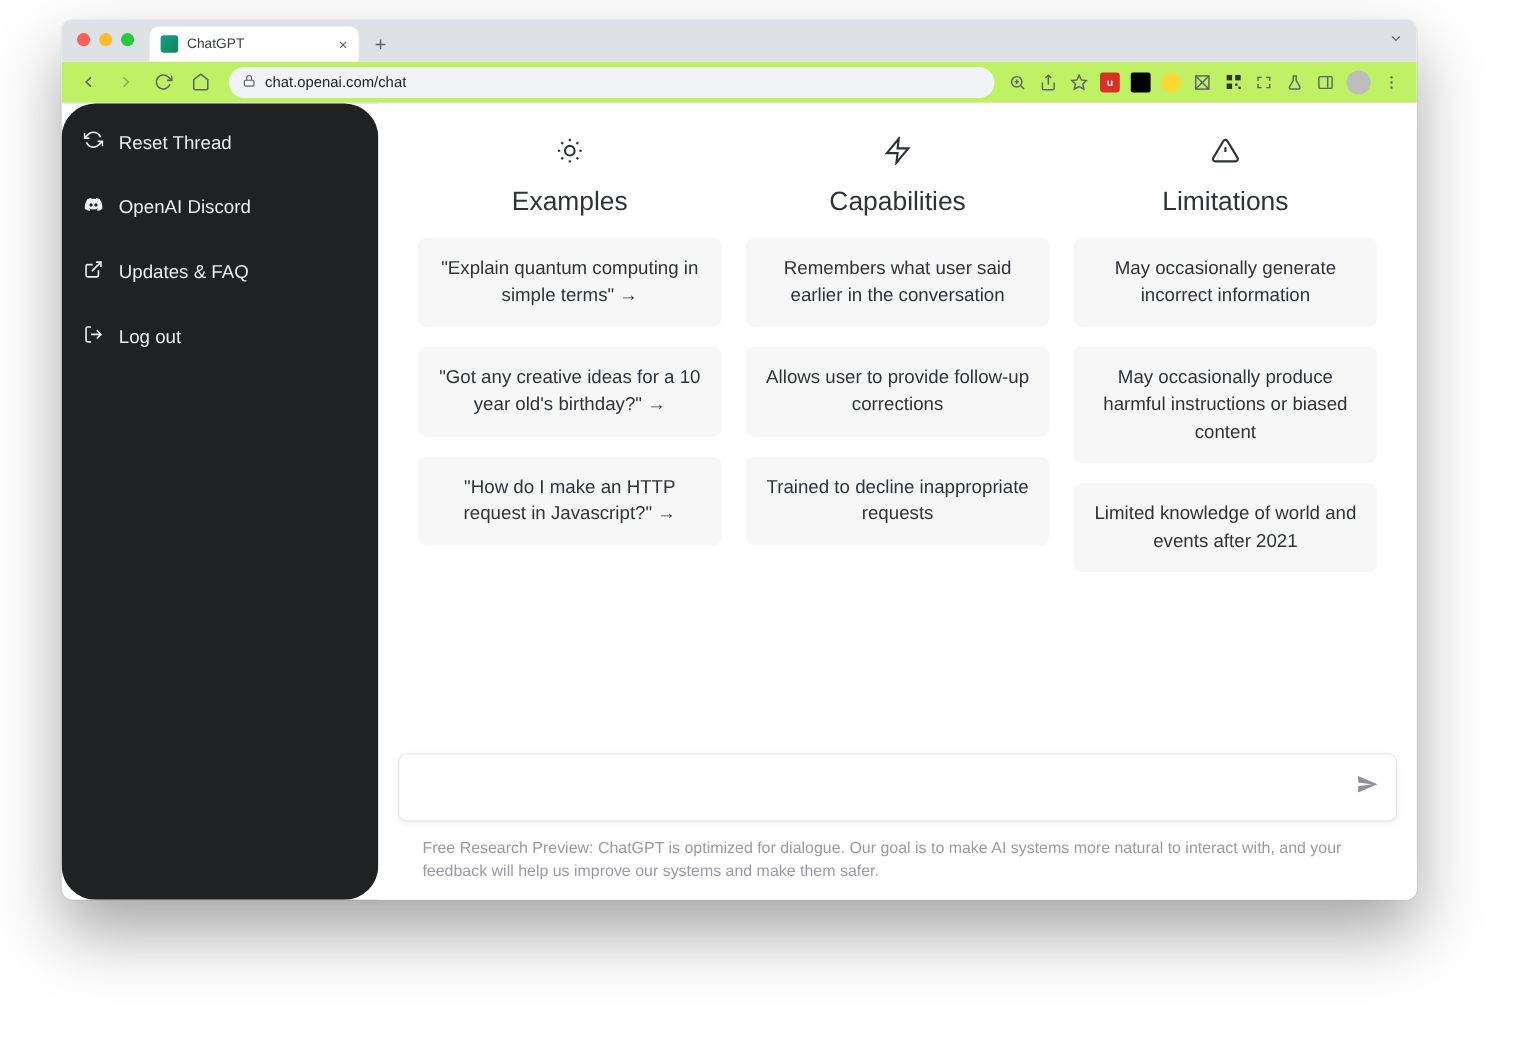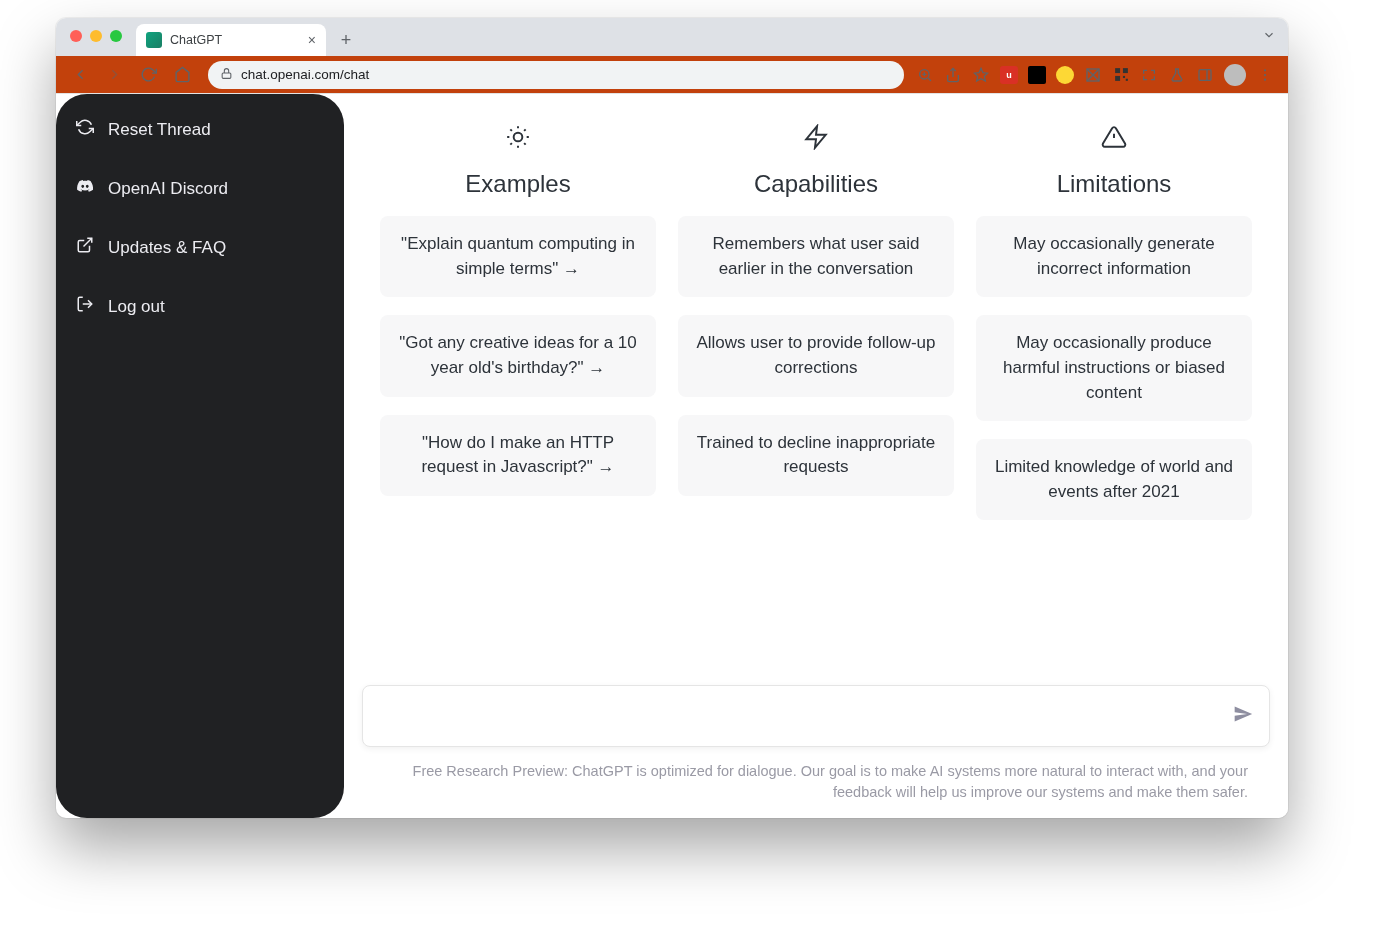--- a/index.html
+++ b/index.html
@@ -61,21 +61,21 @@
     width: 28px; height: 28px; display:flex;align-items:center;justify-content:center;
     color:#5f6368; font-size: 18px; margin-left: 6px; margin-bottom: 2px; cursor:pointer;
     border-radius: 50%;
   }
   .tabstrip-collapse {
     position: absolute; right: 12px; top: 10px; color:#5f6368; font-size: 14px; cursor:pointer;
   }
   
   .toolbar {
     height: 38px;
-    background: #c2410c;
+    background: #bef264;
     border-bottom: 1px solid #e3e3e3;
     display:flex; align-items:center;
     padding: 0 10px;
     gap: 6px;
   }
   .tbtn {
     width: 28px; height: 28px; display:flex;align-items:center;justify-content:center;
     color:#5f6368; border-radius:50%; cursor:pointer;
   }
   .tbtn svg { width: 17px; height: 17px; }
@@ -159,21 +159,21 @@
     padding: 0 16px;
   }
   .inputbar textarea {
     flex:1; border:none; outline:none; resize:none;
     font-size:16px; font-family:inherit; height:22px;
     background:transparent;
   }
   .sendbtn { color:#8e8ea0; cursor:pointer; }
   .sendbtn svg { width:20px;height:20px; }
   .footer {
-    text-align:right;
+    text-align:left;
     font-size: 14.5px;
     color:#9a9aa5;
     padding: 10px 40px 14px;
     line-height:1.5;
   }
 </style>
 </head>
 <body>
 
 <div class="mac-window">

